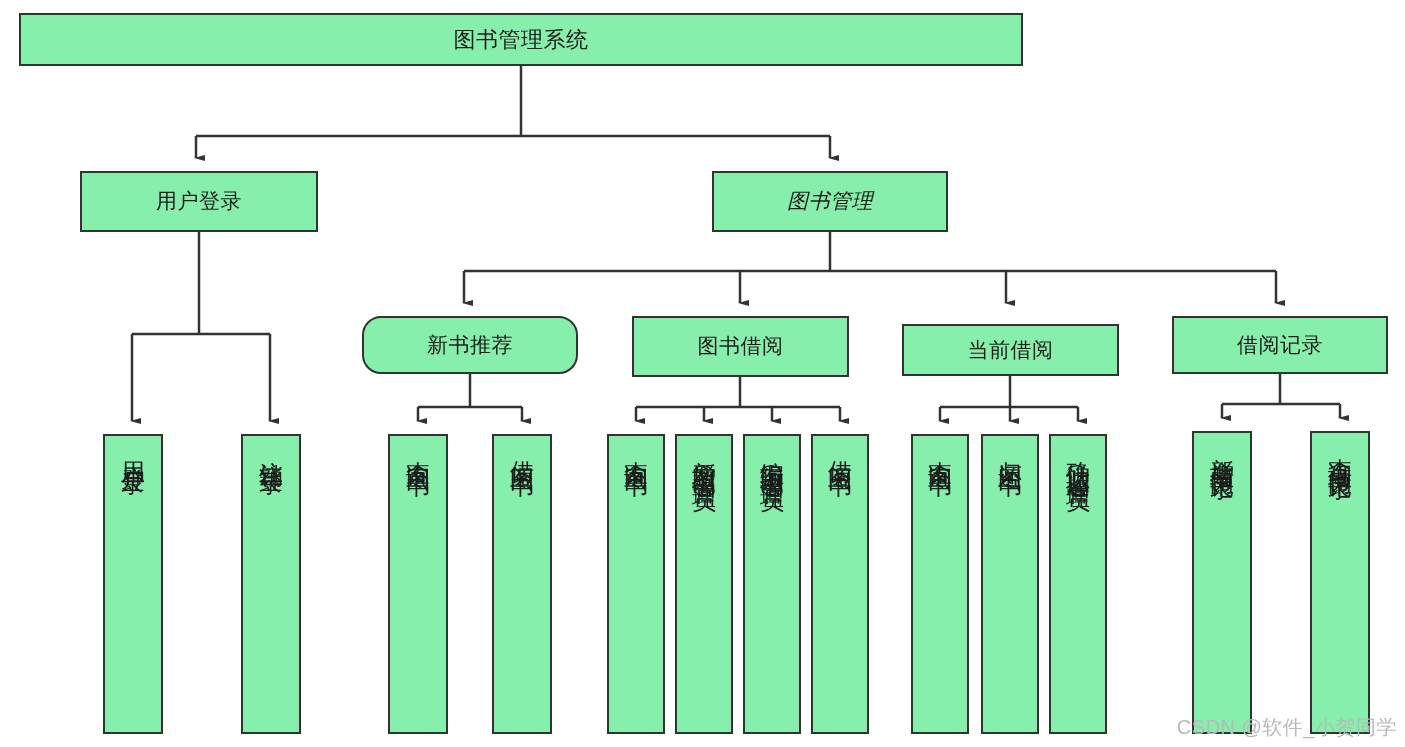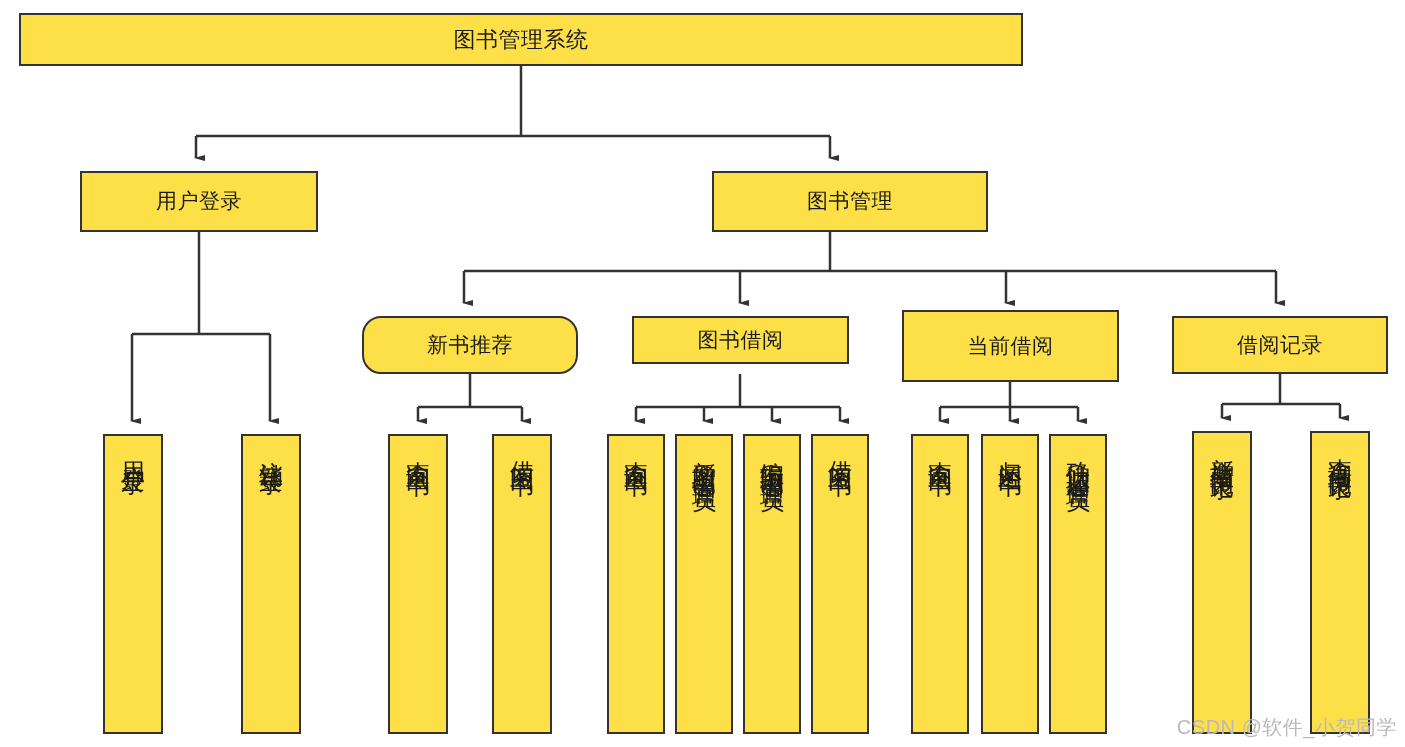--- a/index.html
+++ b/index.html
@@ -22,21 +22,21 @@
     position: absolute;
     left: 0;
     top: 0;
     width: 1405px;
     height: 747px;
     pointer-events: none;
   }
   .node {
     position: absolute;
     box-sizing: border-box;
-    background: #fde047;
+    background: #86efac;
     border: 2px solid #333333;
     display: flex;
     align-items: center;
     justify-content: center;
     color: #1b1b1b;
     z-index: 3;
   }
   .node .node-label {
     display: block;
     text-align: center;
@@ -133,31 +133,31 @@
     </g>
   </svg>
 
   <div class="node horiz root" style="left:19px; top:13px; width:1004px; height:53px;">
     <span class="node-label">图书管理系统</span>
   </div>
 
   <div class="node horiz" style="left:80px; top:171px; width:238px; height:61px;">
     <span class="node-label">用户登录</span>
   </div>
-  <div class="node horiz" style="left:712px; top:171px; width:276px; height:61px;">
+  <div class="node horiz" style="left:712px; top:171px; width:236px; height:61px;font-style:italic;">
     <span class="node-label">图书管理</span>
   </div>
 
   <div class="node horiz" style="left:362px; top:316px; width:216px; height:58px;border-radius:19px;">
     <span class="node-label">新书推荐</span>
   </div>
-  <div class="node horiz" style="left:632px; top:316px; width:217px; height:48px;">
+  <div class="node horiz" style="left:632px; top:316px; width:217px; height:61px;">
     <span class="node-label">图书借阅</span>
   </div>
-  <div class="node horiz" style="left:902px; top:310px; width:217px; height:72px;">
+  <div class="node horiz" style="left:902px; top:324px; width:217px; height:52px;">
     <span class="node-label">当前借阅</span>
   </div>
   <div class="node horiz" style="left:1172px; top:316px; width:216px; height:58px;">
     <span class="node-label">借阅记录</span>
   </div>
 
   <div class="node vert" style="left:103px; top:434px; width:60px; height:300px;">
     <span class="node-label">用户登录</span>
   </div>
   <div class="node vert" style="left:241px; top:434px; width:60px; height:300px;">

